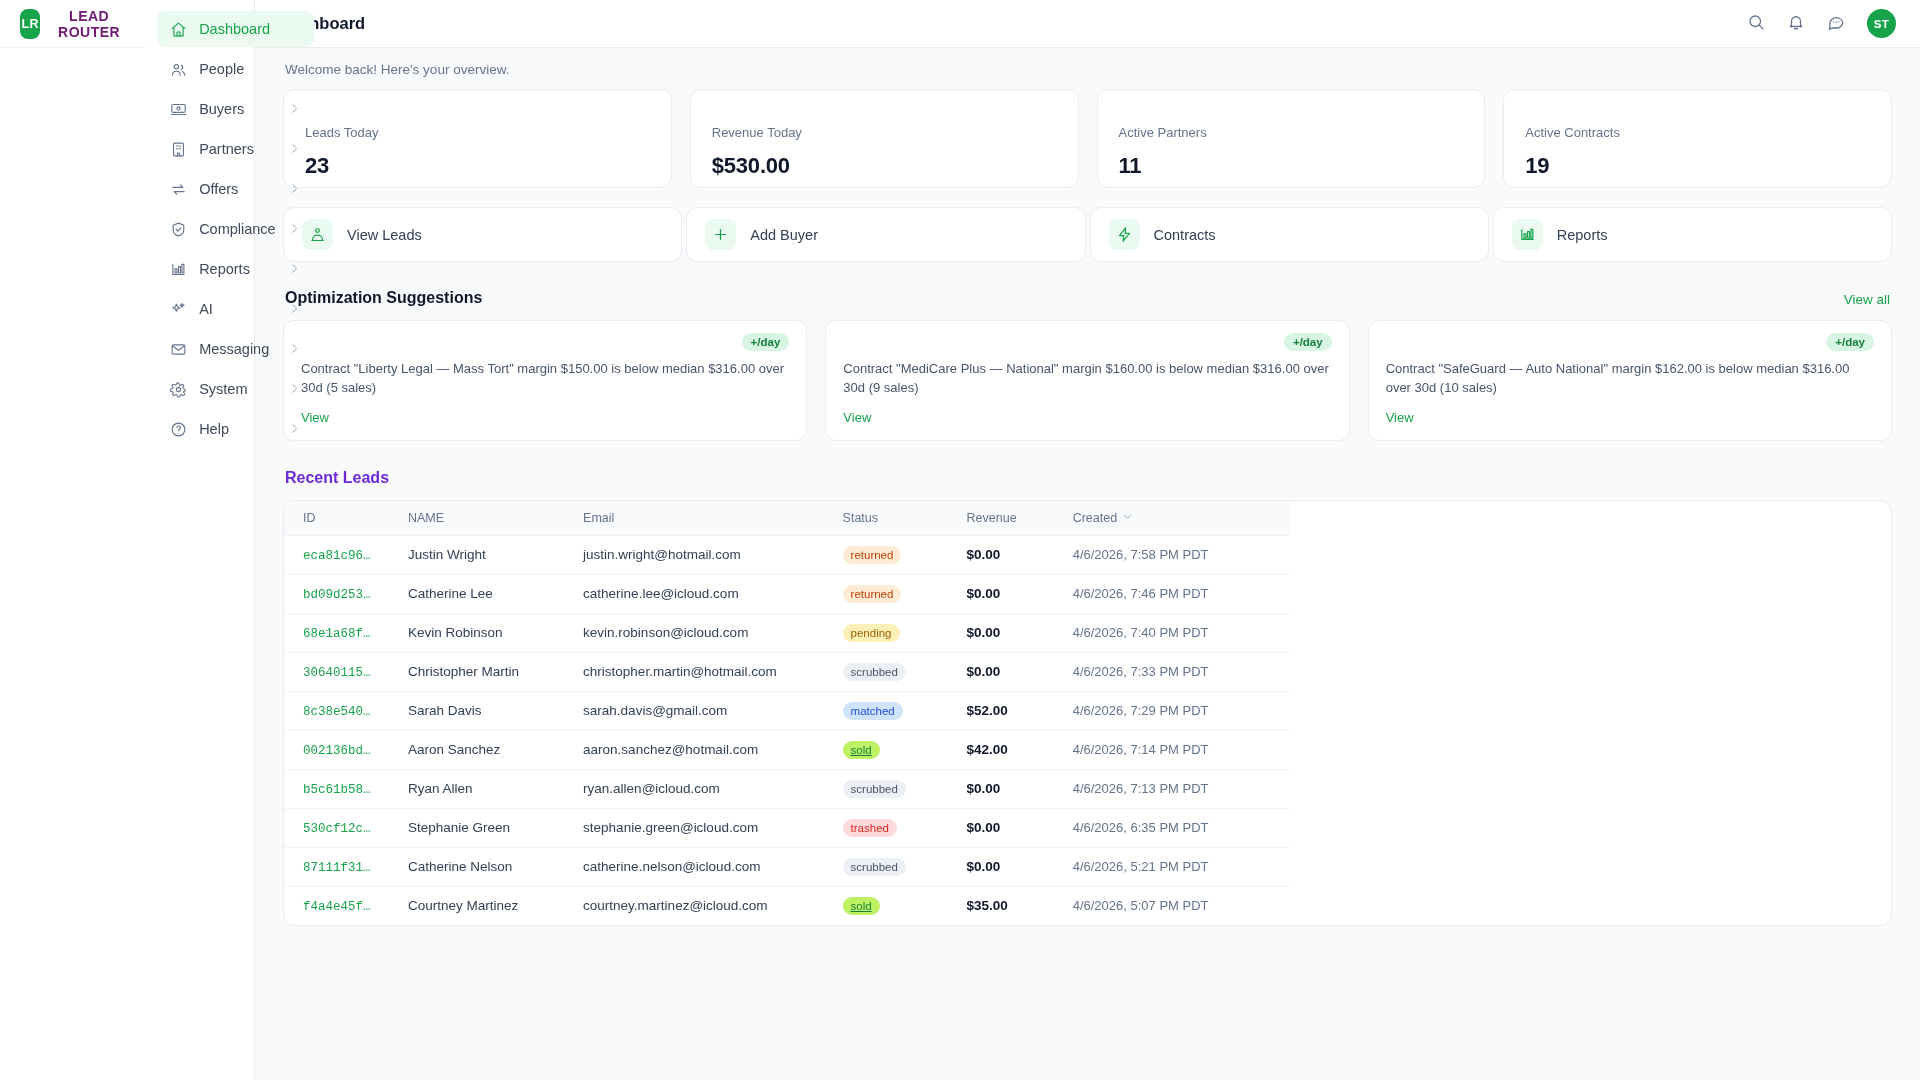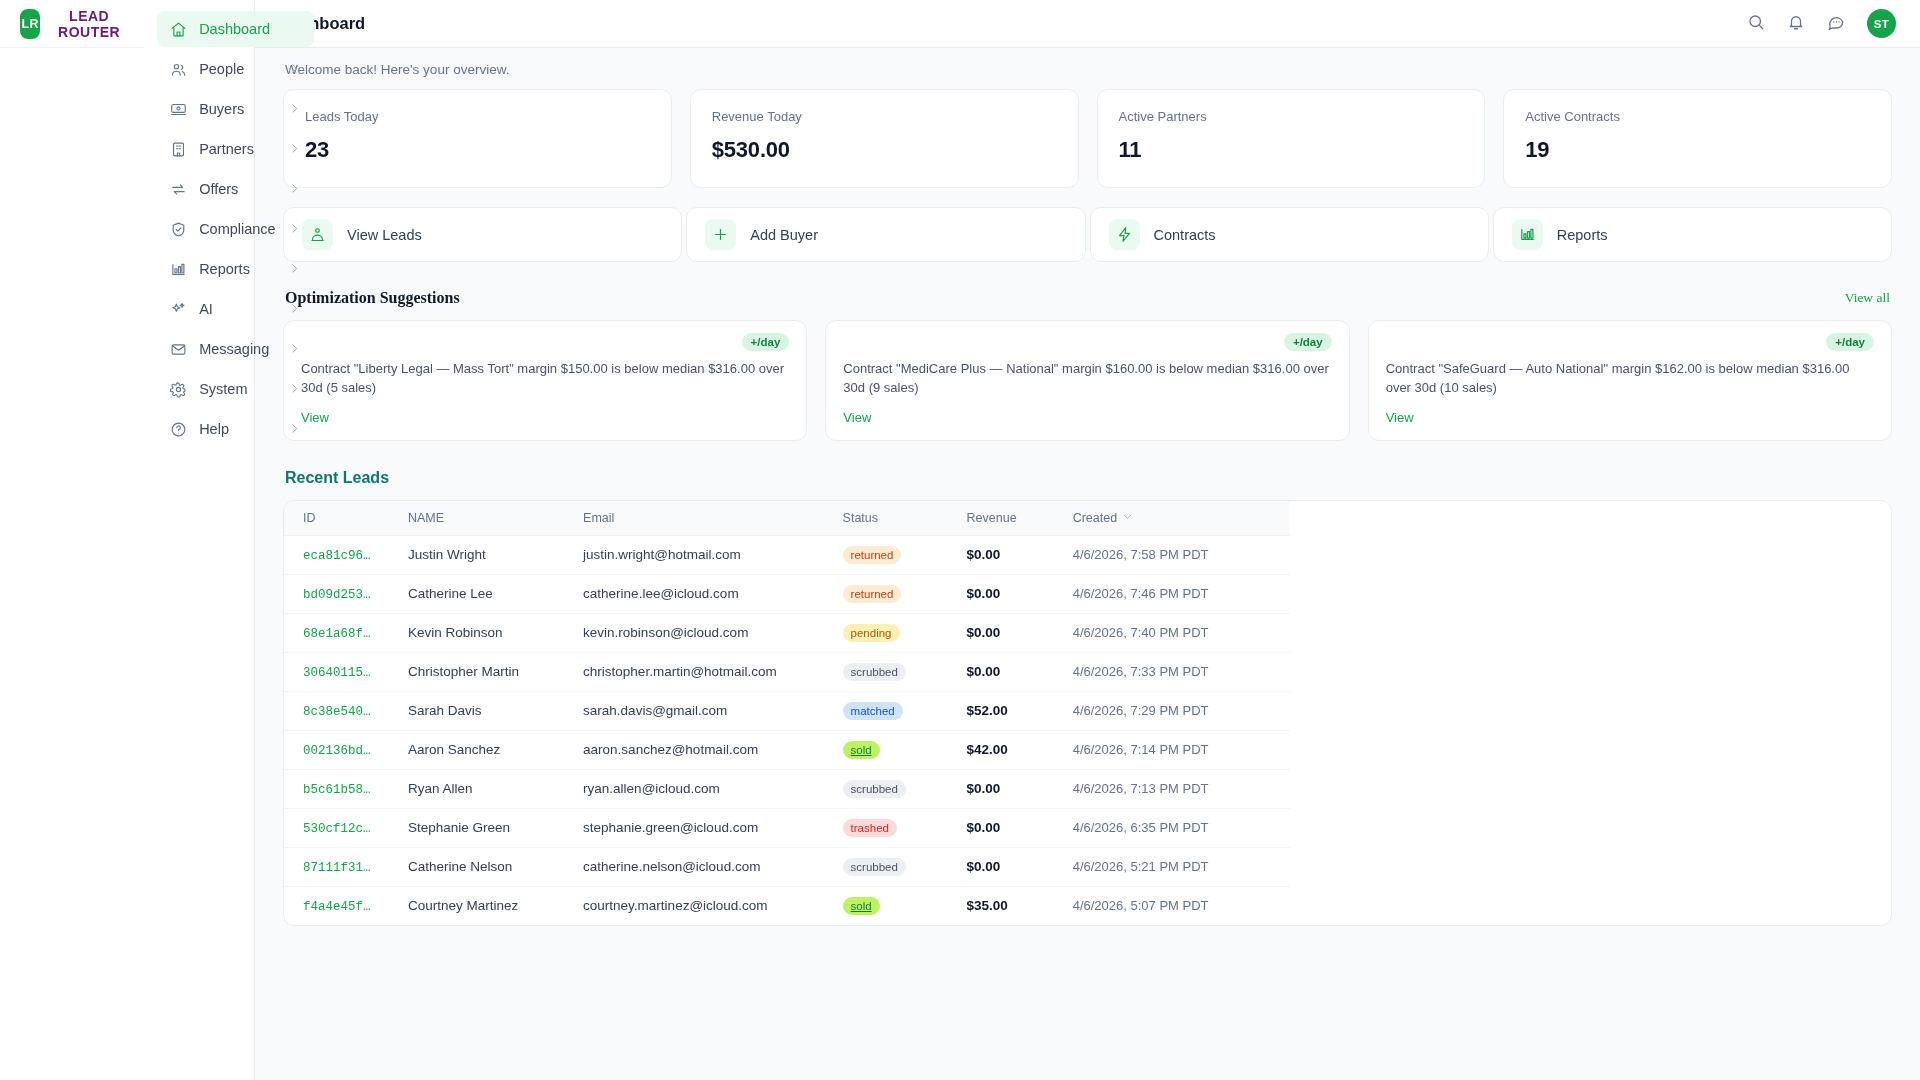--- a/index.html
+++ b/index.html
@@ -62,55 +62,55 @@
     font-size: 11.5px; font-weight: bold; display: flex; align-items: center; justify-content: center;
     letter-spacing: .3px;
   }
 
   .content { flex: 1; overflow: hidden; padding: 0 28px; background: #f8fafc; }
   .welcome { font-size: 13.5px; color: #64748b; padding: 14px 2px 12px 2px; }
 
   .kpi-row { display: flex; gap: 18px; }
   .kpi {
     flex: 1; background: #fff; border: 1px solid #e9edf2; border-radius: 11px;
-    height: 99px; padding: 19px 21px;
+    height: 99px; padding: 35px 21px;
   }
   .kpi-label { font-size: 13px; color: #64748b; margin-bottom: 13px; }
   .kpi-value { font-size: 22px; font-weight: bold; color: #0f172a; letter-spacing: -0.2px; }
 
   .actions-row { display: flex; gap: 4px; margin-top: 19px; }
   .action {
     flex: 1; background: #fff; border: 1px solid #e9edf2; border-radius: 11px;
     height: 55px; display: flex; align-items: center; gap: 14px; padding: 0 18px; cursor: pointer;
   }
   .action-ico {
     width: 31px; height: 31px; border-radius: 8px; background: #eafaf0;
     display: flex; align-items: center; justify-content: center; flex: 0 0 31px;
   }
   .action-ico svg { width: 17px; height: 17px; stroke: #16a34a; fill: none; stroke-width: 1.7; stroke-linecap: round; stroke-linejoin: round; }
   .action-label { font-size: 14.5px; color: #334155; }
 
-  .sec-head { display: flex; align-items: center; margin: 27px 2px 13px 2px; font-family: Liberation Serif, serif; }
+  .sec-head { display: flex; align-items: flex-end; margin: 27px 2px 13px 2px; }
   .sec-title { font-size: 16px; font-weight: bold; color: #0f172a; }
   .sec-link { margin-left: auto; font-size: 13.5px; color: #16a34a; cursor: pointer; }
 
   .sugg-row { display: flex; gap: 18px; }
   .sugg {
     flex: 1; background: #fff; border: 1px solid #e9edf2; border-radius: 11px;
     padding: 12px 17px 15px 17px; min-height: 112px; display: flex; flex-direction: column;
   }
   .sugg-badge-wrap { display: flex; justify-content: flex-end; }
   .sugg-badge {
     background: #d7f5e2; color: #15803d; font-size: 11.5px; font-weight: bold;
     padding: 3px 9px; border-radius: 10px;
   }
   .sugg-text { font-size: 13px; color: #475569; line-height: 1.45; margin-top: 9px; }
   .sugg-view { font-size: 13px; color: #16a34a; margin-top: 12px; cursor: pointer; }
 
-  .table-title { font-size: 16px; font-weight: bold; color: #0f766e; margin: 28px 2px 13px 2px; }
+  .table-title { font-size: 16px; font-weight: bold; color: #6d28d9; margin: 28px 2px 13px 2px; }
   .table-card { background: #fff; border: 1px solid #e9edf2; border-radius: 11px; overflow: hidden; }
   table { border-collapse: collapse; width: 1006px; table-layout: fixed; }
   thead th {
     background: #f8fafc; font-size: 12.5px; color: #64748b; font-weight: normal;
     text-align: left; padding: 10px 0 10px 0; border-bottom: 1px solid #eef1f5;
   }
   thead th .sorth { display: inline-flex; align-items: center; gap: 5px; }
   thead th svg { width: 11px; height: 11px; stroke: #94a3b8; fill: none; stroke-width: 2; stroke-linecap: round; stroke-linejoin: round; }
   tbody td { padding: 10px 0; border-bottom: 1px solid #f1f4f8; font-size: 13.5px; color: #334155; vertical-align: middle; }
   tbody tr:last-child td { border-bottom: none; }

